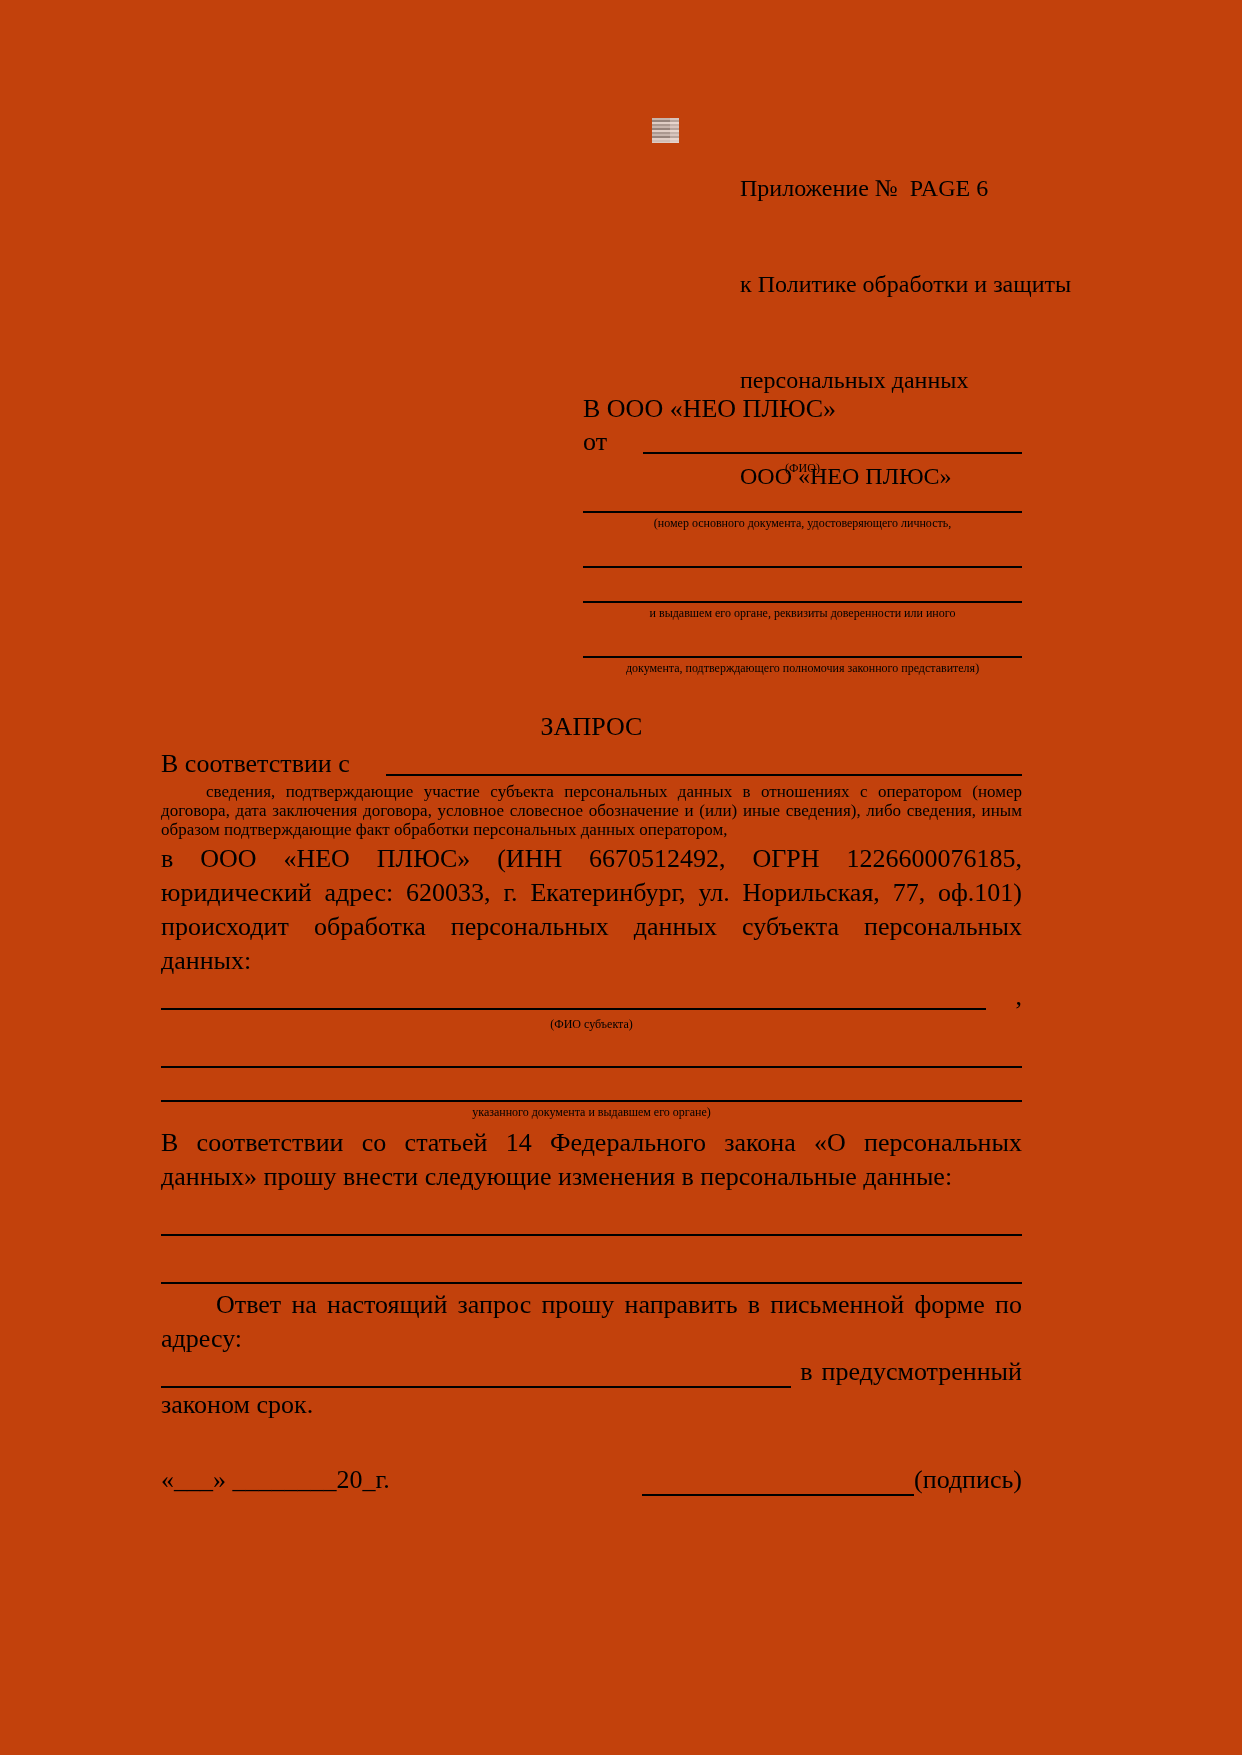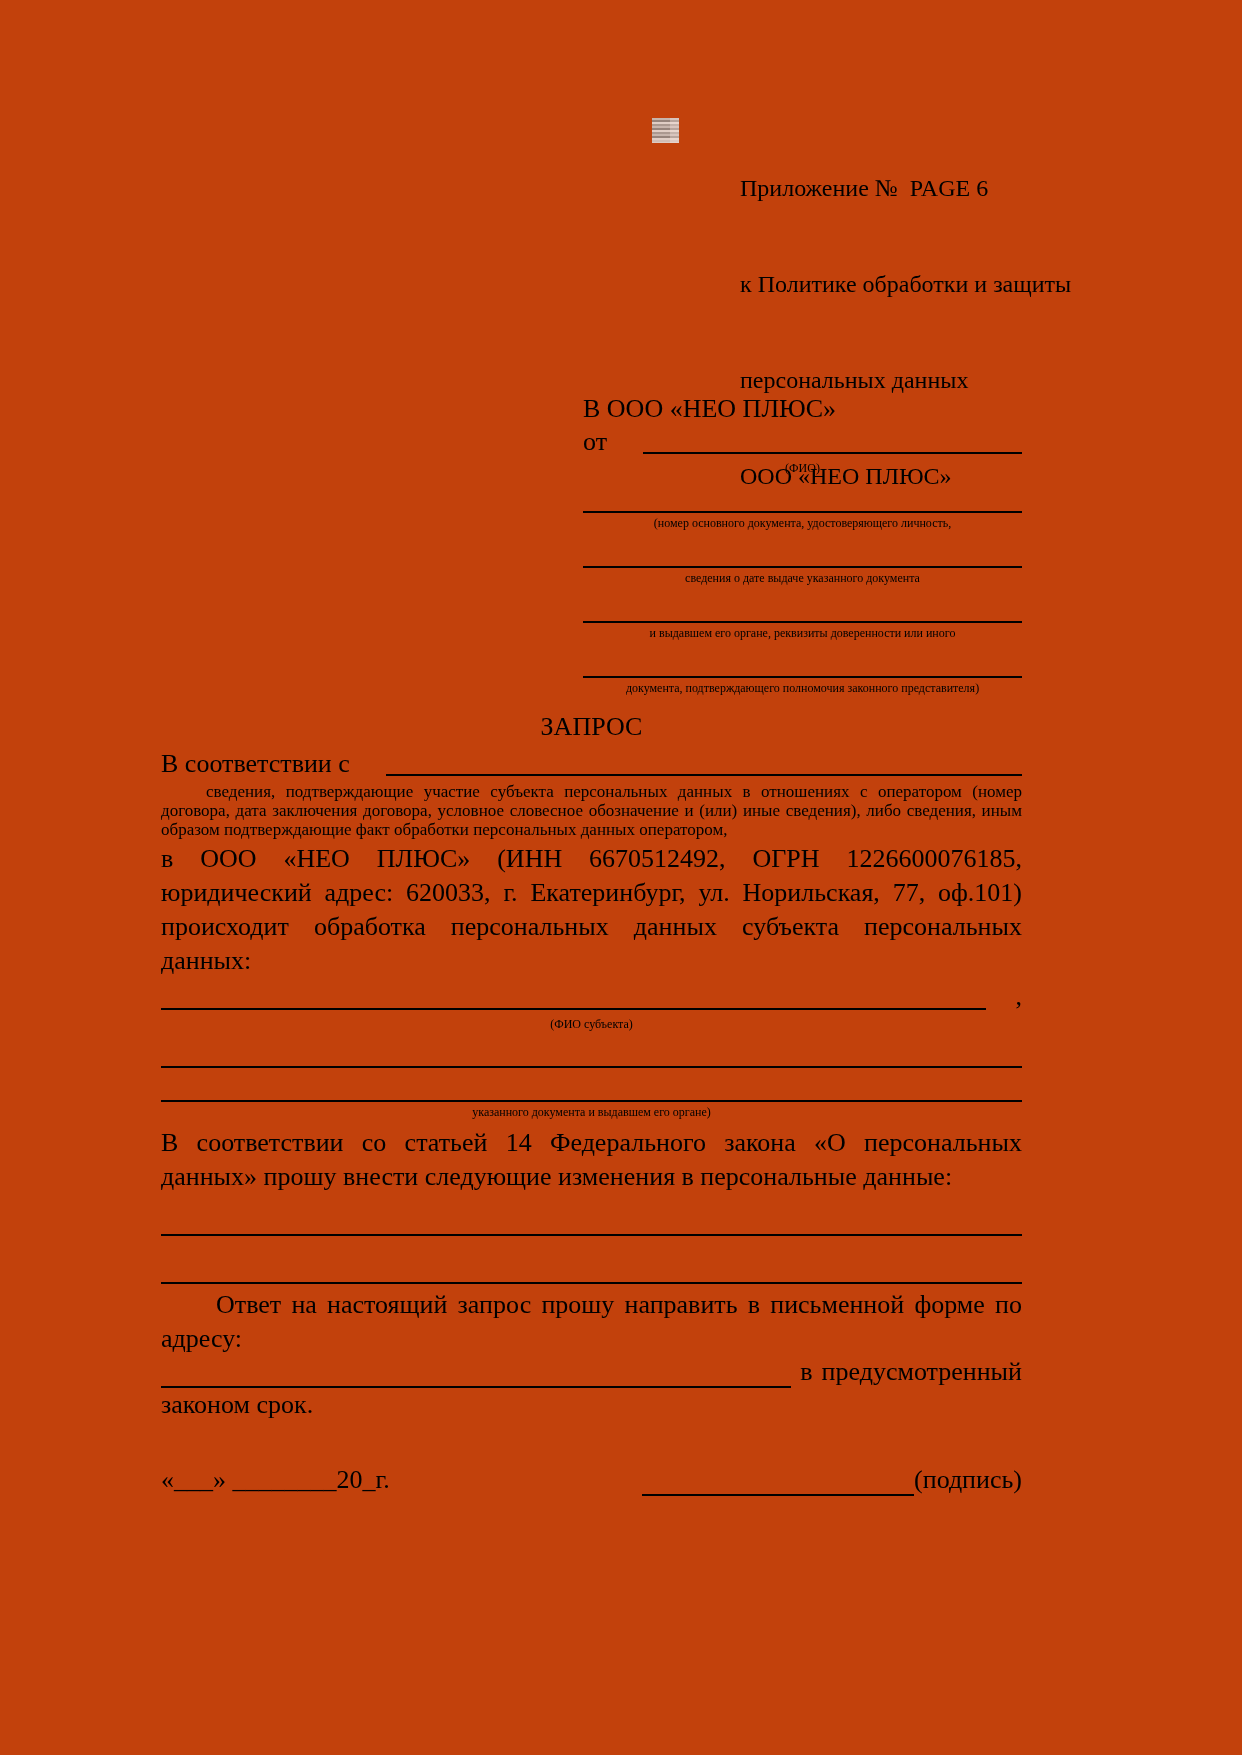--- a/index.html
+++ b/index.html
@@ -80,21 +80,20 @@
     <div class="row">
       <span>от</span>
       <span class="fill"></span>
     </div>
     <div class="cap">(ФИО)</div>
 
     <div class="blank"></div>
     <div class="cap">(номер основного документа, удостоверяющего личность,</div>
 
     <div class="blank"></div>
-    <div class="cap">сведения о дате выдаче указанного документа</div>
 
     <div class="blank"></div>
     <div class="cap">и выдавшем его органе, реквизиты доверенности или иного</div>
 
     <div class="blank"></div>
     <div class="cap">документа, подтверждающего полномочия законного представителя)</div>
   </div>
 
   <div class="body-col">
     <div class="zapros">ЗАПРОС</div>

